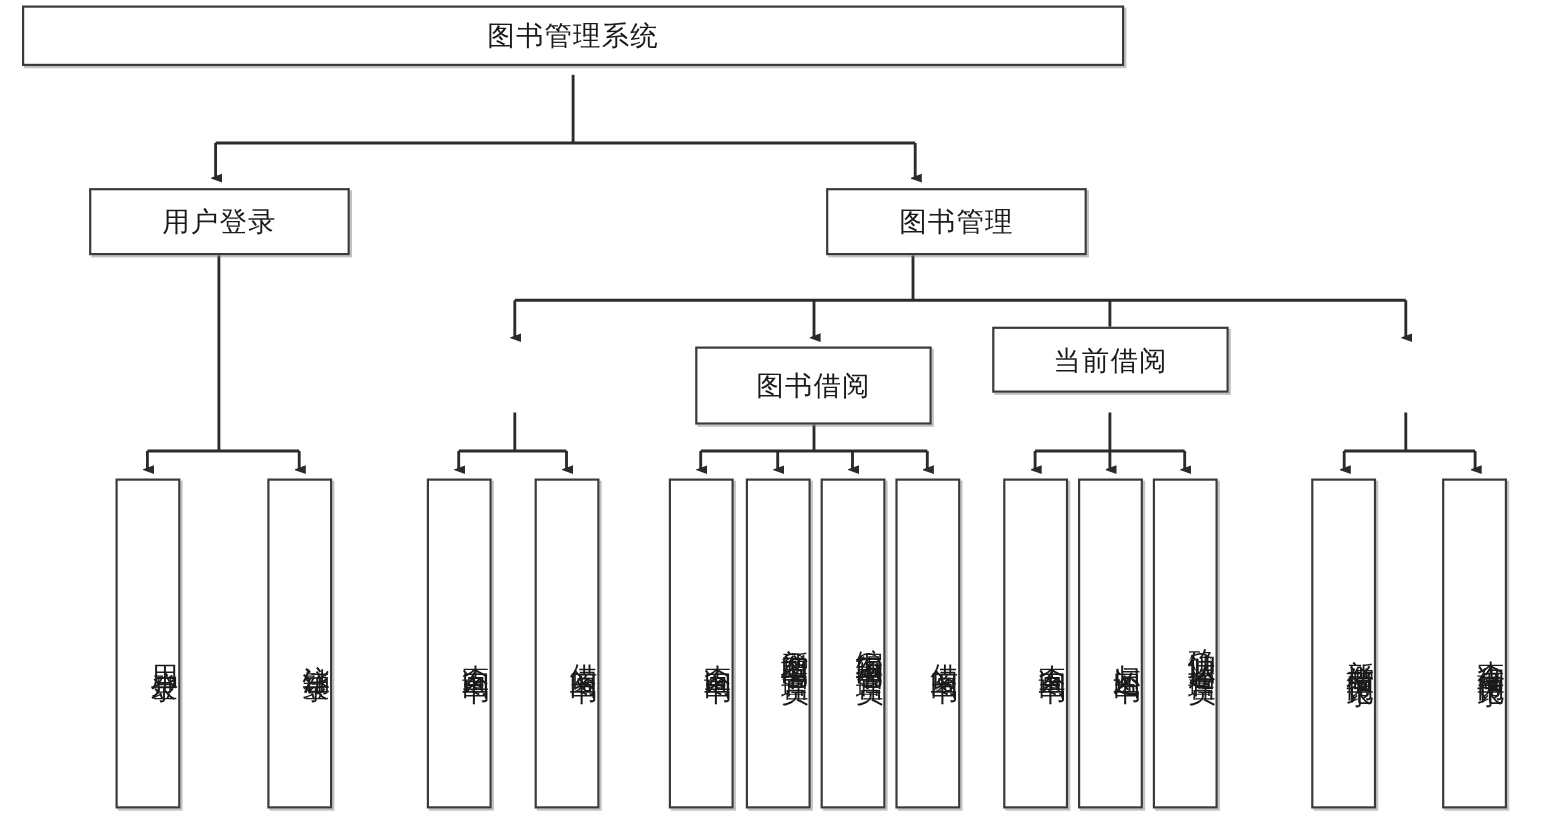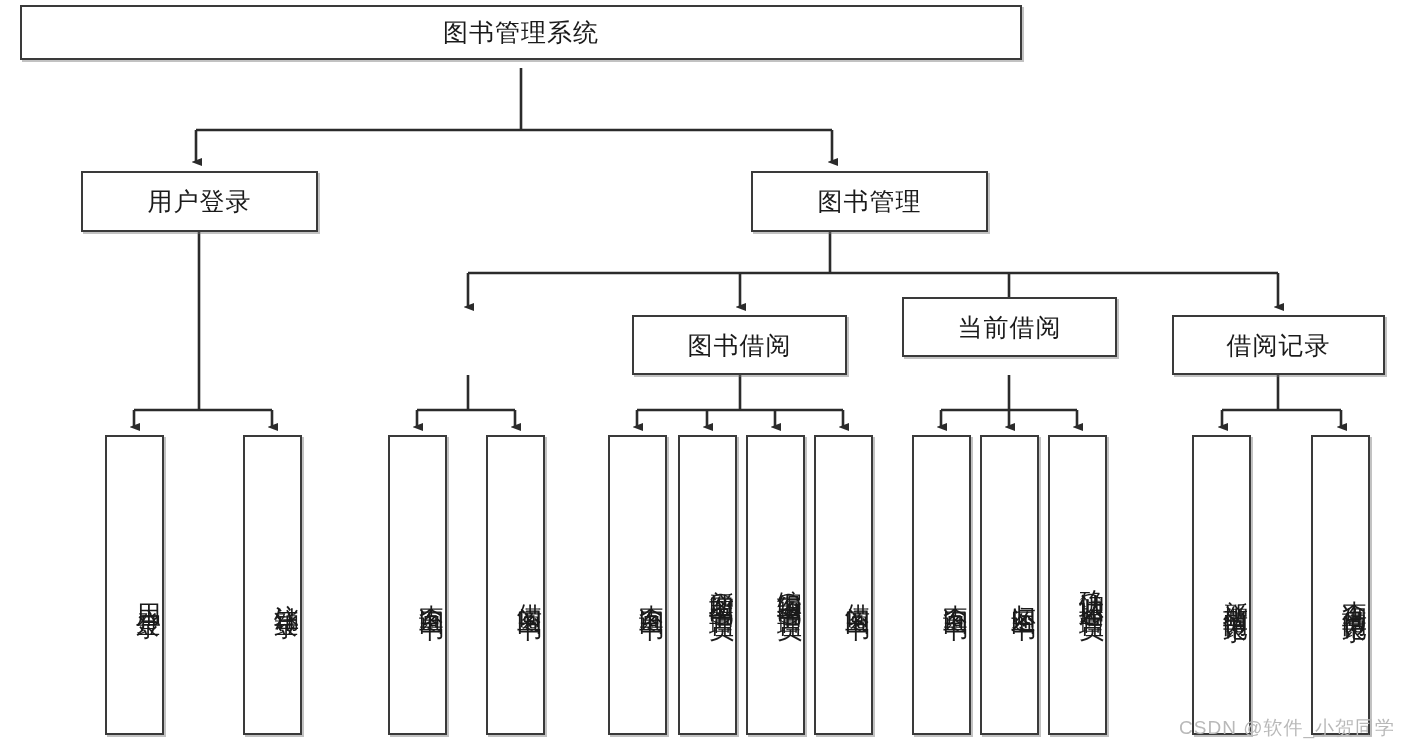--- a/index.html
+++ b/index.html
@@ -99,37 +99,35 @@
       <path d="M1222,410 L1222,427" marker-end="url(#ah)"></path>
       <path d="M1341,410 L1341,427" marker-end="url(#ah)"></path>
     </g>
   </svg>
 
   <div class="node h" style="left:20px;top:5px;width:1002px;height:55px;">图书管理系统</div>
 
   <div class="node h" style="left:81px;top:171px;width:237px;height:61px;">用户登录</div>
   <div class="node h" style="left:711px;top:171px;width:237px;height:61px;margin-left:40px;">图书管理</div>
 
-  <div class="node h" style="left:632px;top:315px;width:215px;height:60px;">图书借阅</div>
+  <div class="node h" style="left:632px;top:315px;width:215px;height:71px;">图书借阅</div>
   <div class="node h" style="left:902px;top:297px;width:215px;height:60px;">当前借阅</div>
-  <div class="node h" style="left:1172px;top:315px;width:213px;height:60px;">借阅记录</div>
 
   <div class="node v" style="left:105px;top:435px;width:59px;height:300px;">用户登录</div>
   <div class="node v" style="left:243px;top:435px;width:59px;height:300px;">注销登录</div>
 
   <div class="node v" style="left:388px;top:435px;width:59px;height:300px;">查询图书</div>
   <div class="node v" style="left:486px;top:435px;width:59px;height:300px;">借阅图书</div>
 
   <div class="node v" style="left:608px;top:435px;width:59px;height:300px;">查询图书</div>
   <div class="node v tall" style="left:678px;top:435px;width:59px;height:300px;">新增图书（管理员）</div>
   <div class="node v tall" style="left:746px;top:435px;width:59px;height:300px;">编辑图书（管理员）</div>
   <div class="node v" style="left:814px;top:435px;width:59px;height:300px;">借阅图书</div>
 
   <div class="node v" style="left:912px;top:435px;width:59px;height:300px;">查询图书</div>
   <div class="node v" style="left:980px;top:435px;width:59px;height:300px;">归还图书</div>
   <div class="node v tall" style="left:1048px;top:435px;width:59px;height:300px;">确认归还（管理员）</div>
 
   <div class="node v" style="left:1192px;top:435px;width:59px;height:300px;">新增借阅记录</div>
   <div class="node v" style="left:1311px;top:435px;width:59px;height:300px;">查询借阅记录</div>
 
-  <div class="watermark">CSDN @软件_小贺同学</div>
 
 </div>
 
 </body></html>

